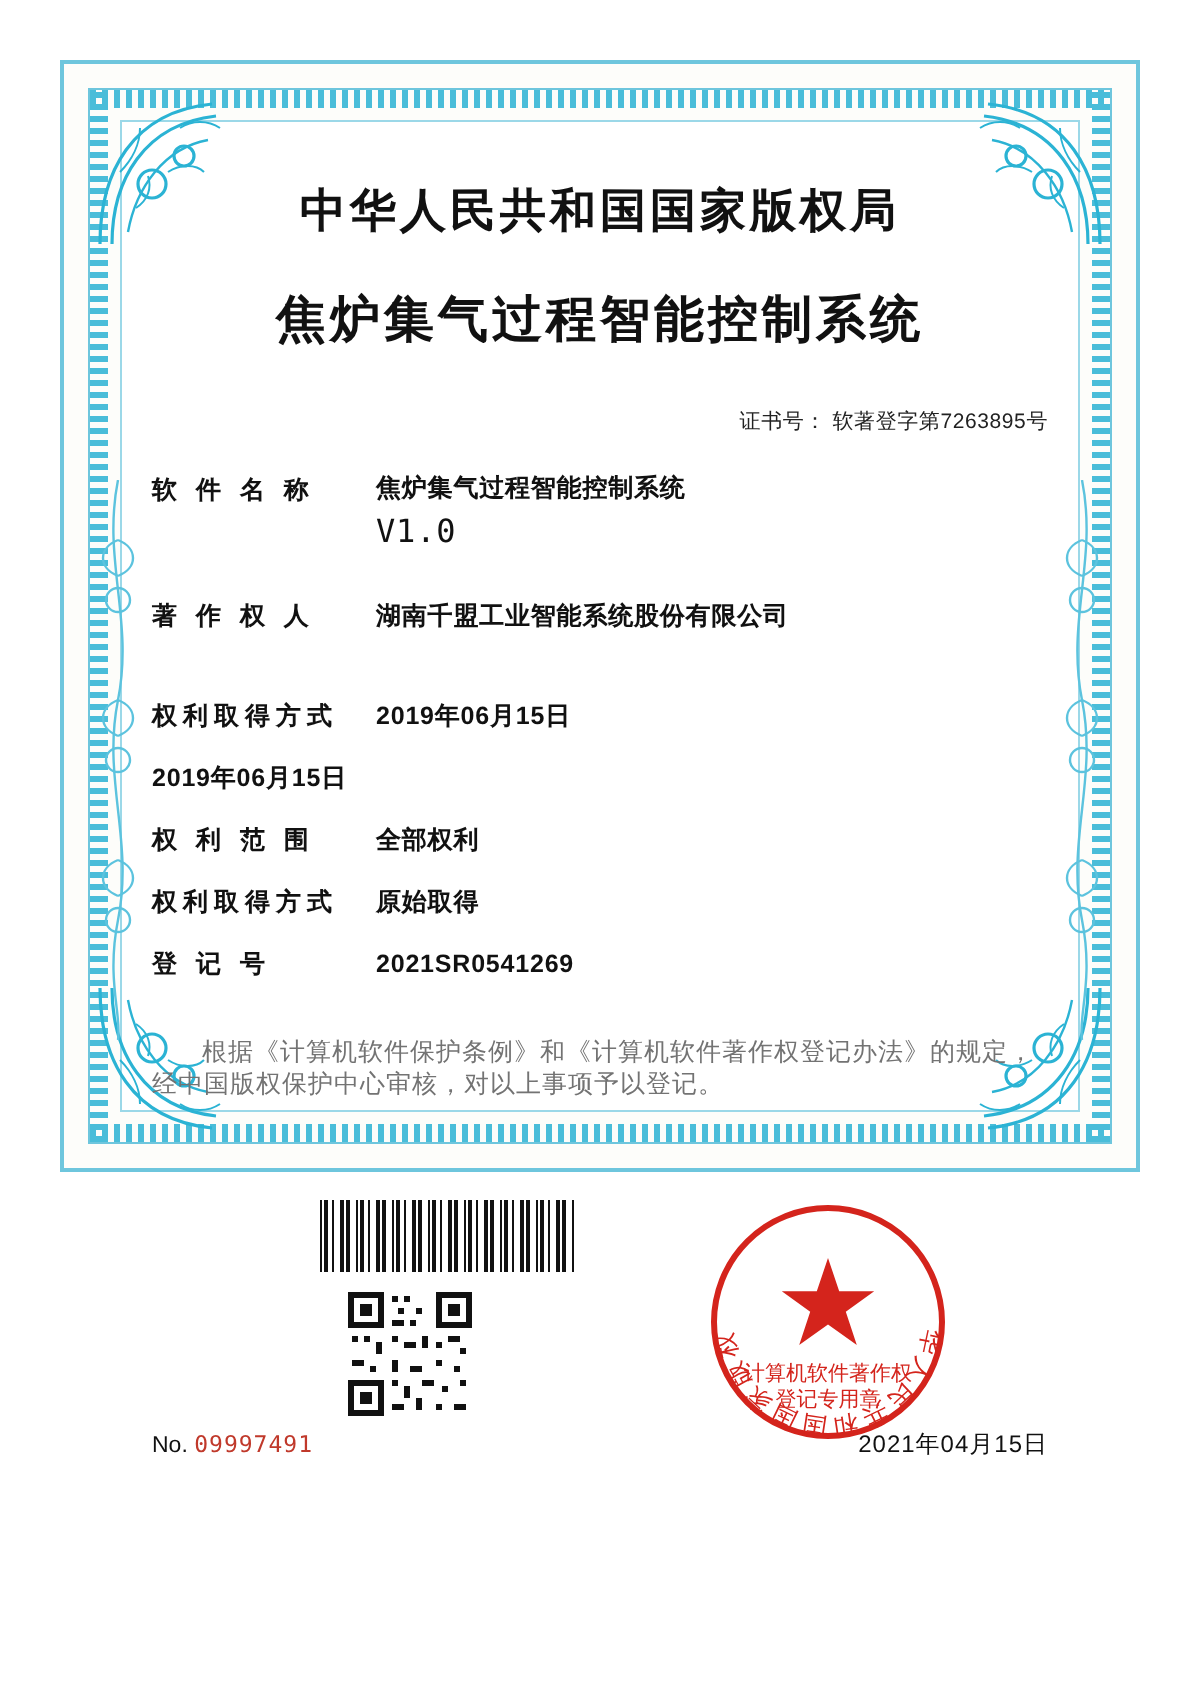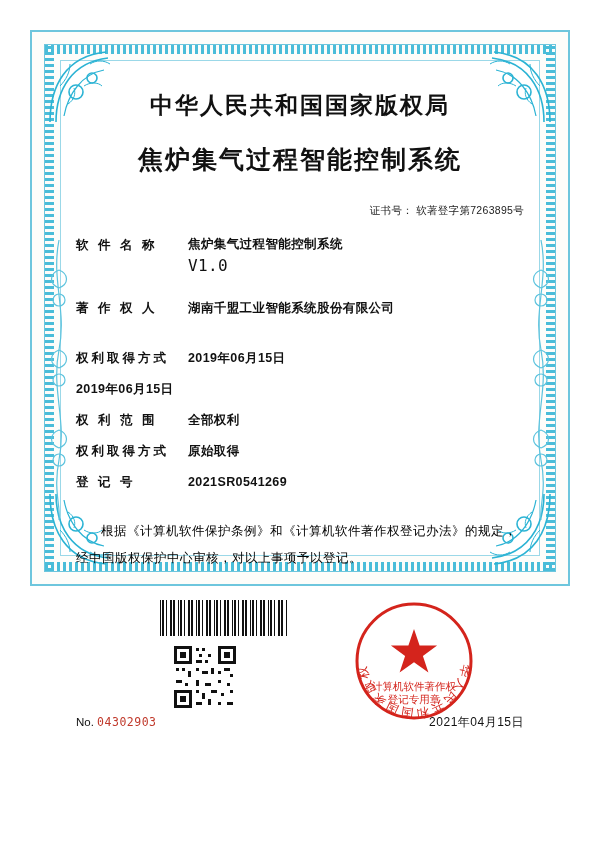--- a/index.html
+++ b/index.html
@@ -158,23 +158,23 @@
   }
   .block-name { margin-top: 8px; }
   .block-name .field-value { line-height: 21px; }
   .block-owner { margin-top: 22px; }
   .block-dates { margin-top: 30px; }
   .block-dates .field-row { margin-bottom: 11px; }
 
   .paragraph {
     margin-top: 26px;
     font-size: 12.5px;
-    line-height: 27px;
+    line-height: 16px;
     text-indent: 25px;
-    color: #000000;
+    color: #737373;
     letter-spacing: 0.5px;
   }
 
   
   .codes {
     position: absolute;
     left: 130px;
     top: 570px;
     width: 130px;
   }
@@ -445,19 +445,19 @@
         </text>
         <polygon fill="#d4241c" points="64,32 69.6,48.6 87.1,48.6 72.9,58.9 78.4,75.5 64,65.2 49.6,75.5 55.1,58.9 40.9,48.6 58.4,48.6"></polygon>
         <text x="64" y="93" text-anchor="middle" font-size="10.5" fill="#d4241c" font-family="'DejaVu Serif','Liberation Serif',serif">计算机软件著作权</text>
         <text x="64" y="106" text-anchor="middle" font-size="10.5" fill="#d4241c" font-family="'DejaVu Serif','Liberation Serif',serif">登记专用章</text>
       </svg>
     </div>
 
     <div class="footer">
       <div class="doc-no">
         <span>No.</span>
-        <span class="num">04302903</span>
+        <span class="num">09997491</span>
       </div>
       <div class="issue-date">2021年04月15日</div>
     </div>
 
   </div>
 </div>
 
 </body></html>

